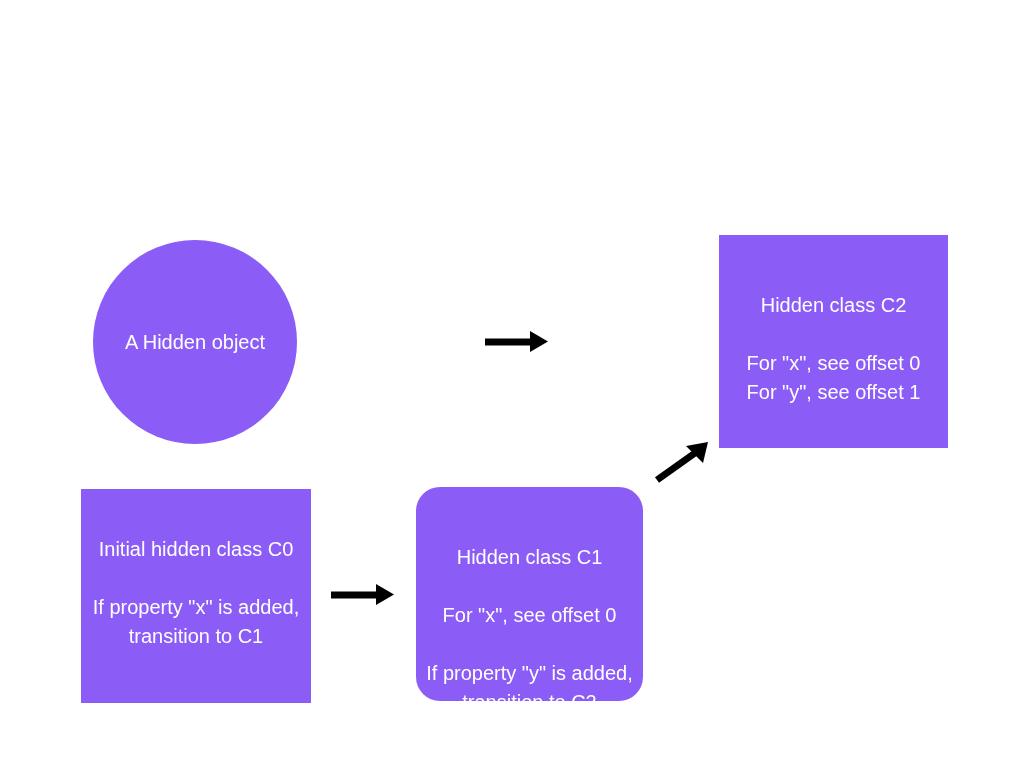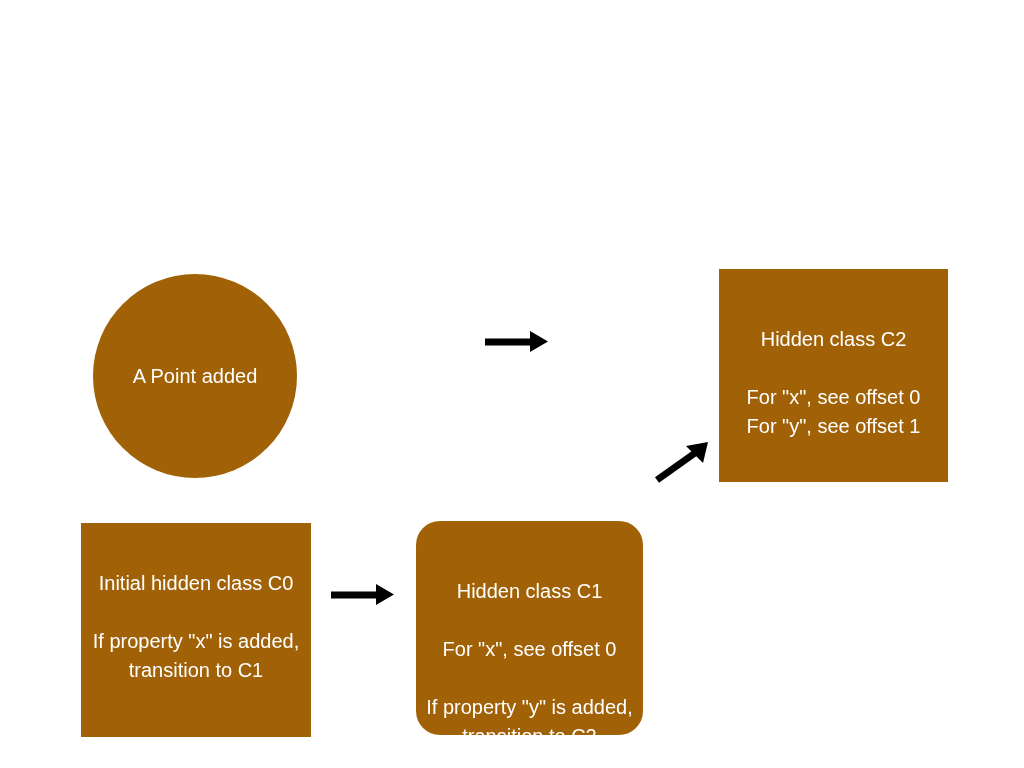--- a/index.html
+++ b/index.html
@@ -13,28 +13,27 @@
   #canvas {
     position: relative;
     width: 1024px;
     height: 768px;
     background: #ffffff;
     overflow: hidden;
   }
   .node {
     position: absolute;
     box-sizing: border-box;
-    background: #a16207;
+    background: #8b5cf6;
     color: #ffffff;
     text-align: center;
     font-size: 20px;
     line-height: 29px;
     white-space: pre-line;
     display: block;
-    margin-top: 34px;
   }
   .node-rect {
     padding-top: 0px;
   }
   .node-circle {
     border-radius: 50%;
     display: flex;
     align-items: center;
     justify-content: center;
   }
@@ -81,21 +80,21 @@
   #arrow-top    { left: 478px; top: 322px; width: 76px; height: 40px; }
   #arrow-bottom { left: 324px; top: 575px; width: 76px; height: 40px; }
   #arrow-diag   { left: 648px; top: 434px; width: 68px; height: 56px; }
 </style>
 </head>
 <body>
 
 <div id="canvas">
 
   <div class="node node-circle" id="circle-point">
-    <span class="node-text">A Point added</span>
+    <span class="node-text">A Hidden object</span>
   </div>
 
   <div class="node node-rect" id="box-c0">
     <span class="node-text">Initial hidden class C0
 
 If property "x" is added,
 transition to C1</span>
   </div>
 
   <div class="node node-rect" id="box-c1">

